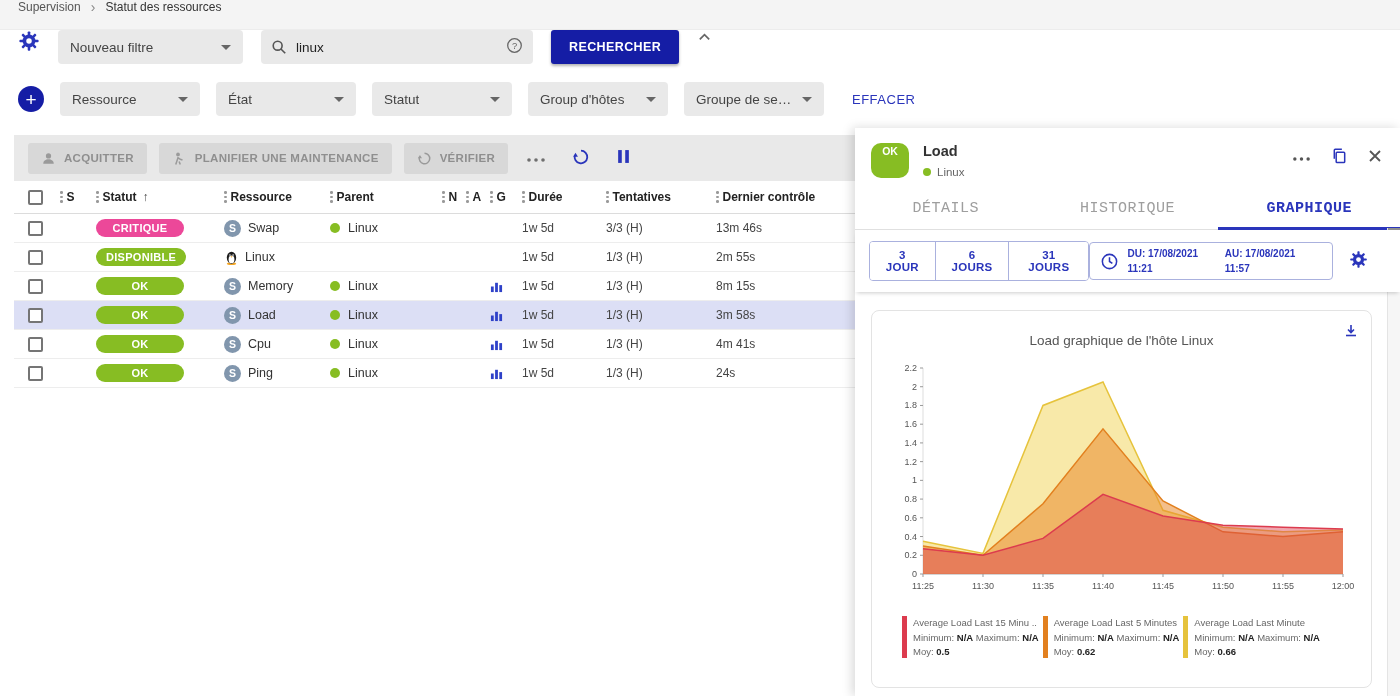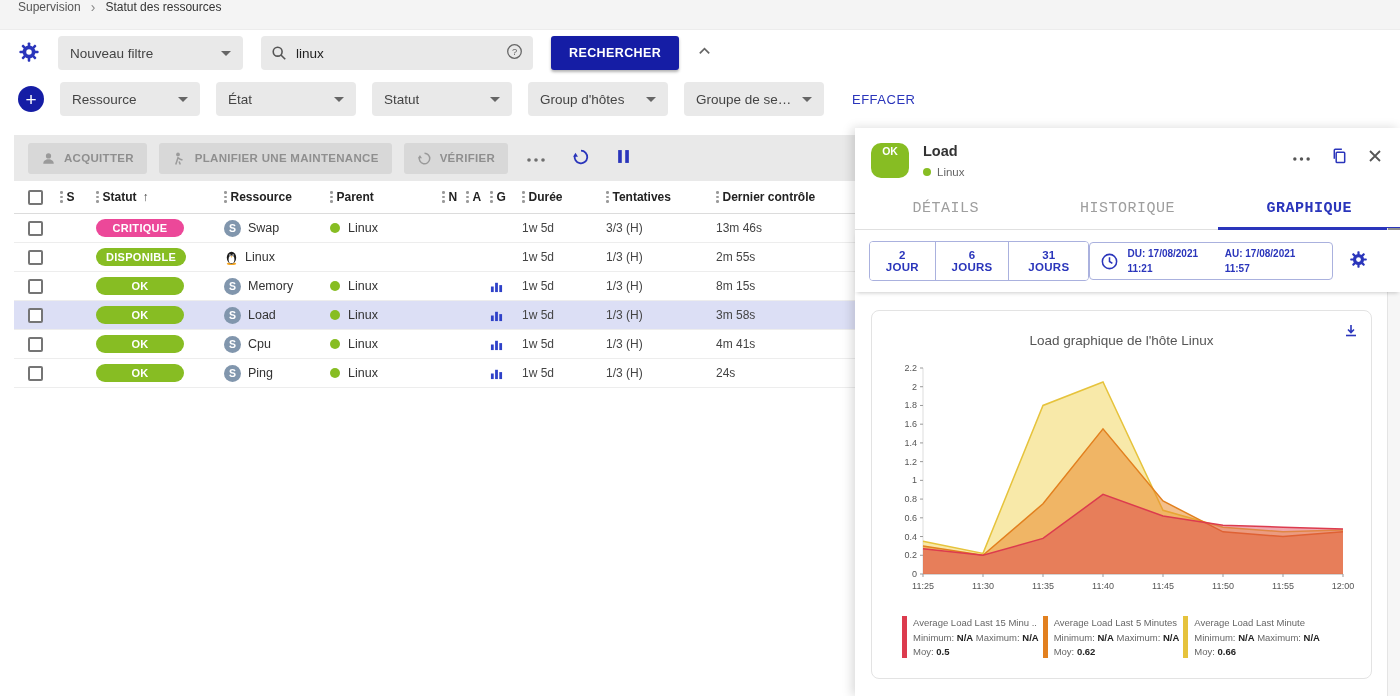--- a/index.html
+++ b/index.html
@@ -7,21 +7,21 @@
     font-family:"Liberation Sans",sans-serif;}
   .app{position:relative;width:1400px;height:696px;overflow:hidden;}
 
   
   .breadcrumb-bar{height:30px;background:#f4f4f4;border-bottom:1px solid #ececec;
     display:flex;align-items:flex-start;gap:10px;padding:0 18px;font-size:12px;color:#555;}
   .bc-current{color:#333;}
   .bc-sep{color:#888;font-size:14px;line-height:1;}
 
   
-  .filter-row1{height:46px;display:flex;align-items:center;gap:18px;padding:0 18px;}
+  .filter-row1{height:46px;display:flex;align-items:flex-start;gap:18px;padding:0 18px;}
   .filter-row2{height:46px;display:flex;align-items:center;gap:16px;padding:0 18px;}
   .icon-btn{background:none;border:none;cursor:pointer;display:flex;align-items:center;padding:0;}
   .select{height:34px;background:#e9e9e9;border-radius:4px;display:flex;align-items:center;
     justify-content:space-between;padding:0 12px;font-size:13.5px;color:#444;cursor:pointer;}
   .select .caret{width:0;height:0;border-left:5px solid transparent;border-right:5px solid transparent;
     border-top:5px solid #666;margin-left:10px;flex:none;}
   .filter-select{width:185px;}
   .criteria{width:140px;}
   .criteria .lbl{white-space:nowrap;overflow:hidden;text-overflow:ellipsis;}
   .searchbox{width:272px;height:34px;background:#e9e9e9;border-radius:4px;display:flex;
@@ -92,21 +92,21 @@
     box-shadow:0 3px 4px -2px rgba(0,0,0,.2);background:#fff;}
   .range-group{display:flex;border:1px solid #aab1de;border-radius:4px;overflow:hidden;}
   .range-btn{background:#fff;border:none;border-right:1px solid #aab1de;color:var(--accent);
     font-weight:700;font-size:11.5px;letter-spacing:.3px;padding:7px 11px;font-family:inherit;cursor:pointer;}
   .range-btn:last-child{border-right:none;}
   .date-box{margin-left:auto;display:flex;align-items:center;gap:8px;border:1px solid #aab1de;
     border-radius:4px;padding:3px 10px;cursor:pointer;}
   .date-lines{display:flex;flex-direction:row;font-size:10px;color:var(--accent);font-weight:700;line-height:1.5;}
   .panel-gear{margin-left:16px;color:var(--accent);}
   .panel-content{padding:18px 28px 0 16px;}
-  .chart-card{border:1px solid #e3e3e3;border-radius:8px;padding:10px 12px 18px;position:relative;background:#fff;}
+  .chart-card{border:1px solid #e3e3e3;border-radius:8px;padding:10px 12px 27px;position:relative;background:#fff;}
   .chart-title{text-align:center;font-size:13.5px;color:#555;margin:12px 0 6px;}
   .download-btn{position:absolute;top:12px;right:12px;background:none;border:none;cursor:pointer;color:var(--accent);}
   .chart-wrap{display:flex;justify-content:center;}
   .legend{display:flex;gap:4px;margin-top:12px;padding-left:18px;}
   .legend-item{display:flex;gap:6px;cursor:pointer;}
   .legend-bar{width:5px;height:42px;flex:none;}
   .legend-text{display:flex;flex-direction:column;font-size:9.5px;color:#666;line-height:1.55;white-space:nowrap;}
   .legend-text b{color:#222;}
   .scrollbar{position:absolute;top:100px;bottom:0;right:0;width:13px;background:#f6f6f6;
     border-left:1px solid #e4e4e4;}
@@ -567,21 +567,21 @@
       </div>
 
       <div class="ptabs">
           <button class="ptab">DÉTAILS</button>
           <button class="ptab">HISTORIQUE</button>
           <button class="ptab active">GRAPHIQUE</button>
         </div>
 
       <div class="panel-controls">
         <div class="range-group">
-            <button class="range-btn">2 JOUR</button>
+            <button class="range-btn">3 JOUR</button>
             <button class="range-btn">6 JOURS</button>
             <button class="range-btn">31 JOURS</button>
           </div>
         <div class="date-box">
           <span style="display:flex;color:var(--accent)">
             <svg viewBox="0 0 20 20" width="19" height="19">
                 <circle cx="10" cy="10" r="7.5" fill="none" stroke="currentColor" stroke-width="1.6"></circle>
                 <path d="M10 5.5V10l3 2" fill="none" stroke="currentColor" stroke-width="1.6"></path>
               </svg>
           </span>

